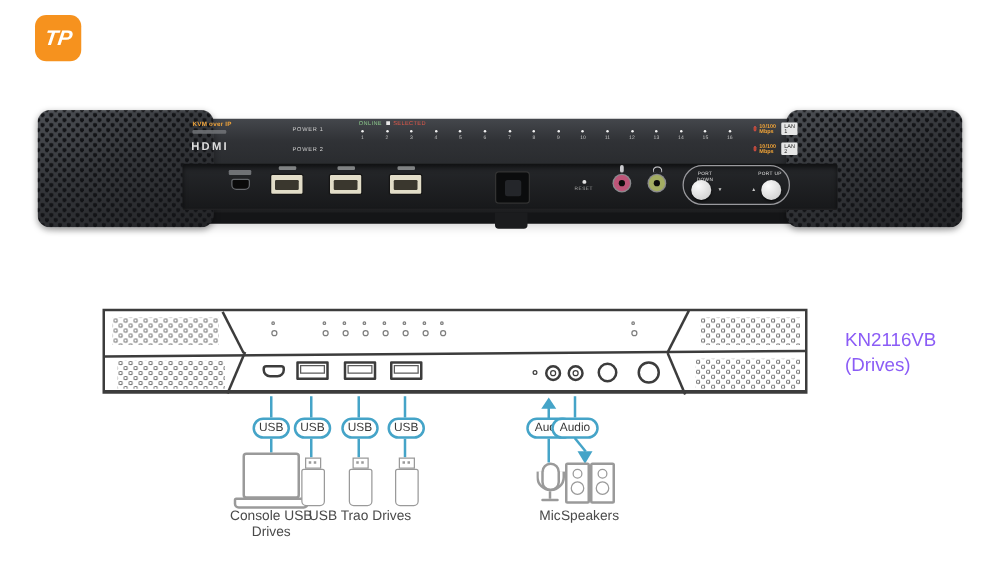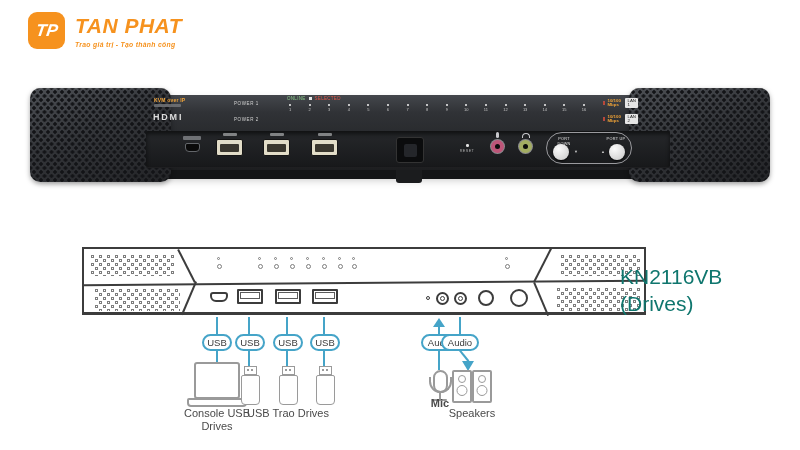--- a/index.html
+++ b/index.html
@@ -133,21 +133,21 @@
   .du1{left:153px;}.du2{left:191px;}.du3{left:228px;}
   .d-reset{position:absolute;left:342px;top:47px;width:4px;height:4px;border:1px solid #3c3c3c;
            border-radius:50%;}
   .d-jack{position:absolute;top:43px;width:13px;height:13px;border:2px solid #3c3c3c;border-radius:50%;}
   .d-jack::after{content:"";position:absolute;left:2px;top:2px;width:3px;height:3px;
                  border:1px solid #3c3c3c;border-radius:50%;}
   .dj1{left:352px;}.dj2{left:370px;}
   .d-btn{position:absolute;border:2px solid #3c3c3c;border-radius:50%;}
   .db1{left:394px;top:41px;width:16px;height:16px;}
   .db2{left:426px;top:40px;width:18px;height:18px;}
-  .model{position:absolute;left:620px;top:263px;font-size:21px;color:#0f766e;line-height:1.3;}
+  .model{position:absolute;left:676px;top:263px;font-size:15px;color:#8b5cf6;line-height:1.3;}
 
   
   .cline{position:absolute;width:2px;background:var(--accent,#45A4C8);}
   .pill{position:absolute;top:334px;height:17px;border:2px solid var(--accent,#45A4C8);
         border-radius:9px;background:#fff;display:flex;align-items:center;justify-content:center;
         font-size:9.5px;color:#3a3a3a;line-height:1;}
   .pU{width:30px;}.pA{width:38px;}
   .p1{left:202px;}.p2{left:235px;}.p3{left:273px;}.p4{left:310px;}
   .p5{left:421px;}.p6{left:441px;}
   .arr-up{position:absolute;left:433px;top:318px;width:0;height:0;
@@ -177,35 +177,31 @@
        border-radius:2px;background:#fff;}
   .spk::before{content:"";position:absolute;left:50%;transform:translateX(-50%);top:3px;
                width:6px;height:6px;border:1.5px solid #9a9a9a;border-radius:50%;}
   .spk::after{content:"";position:absolute;left:50%;transform:translateX(-50%);top:13px;
               width:9px;height:9px;border:1.5px solid #9a9a9a;border-radius:50%;}
   .sp1{left:452px;}.sp2{left:472px;}
   .dlabel{position:absolute;font-size:11px;color:#4a4a4a;text-align:center;line-height:1.2;}
   .lab-lap1{left:167px;top:407px;width:100px;}
   .lab-lap2{left:167px;top:420px;width:100px;}
   .lab-flash{left:230px;top:407px;width:116px;}
-  .lab-mic{left:418px;top:397px;width:44px;font-weight:bold;}
+  .lab-mic{left:418px;top:407px;width:44px;}
   .lab-spk{left:444px;top:407px;width:56px;}
 </style>
 </head>
 <body>
 
 <div class="page">
 
   <header class="logo">
     <div class="logo-mark">
       <span>TP</span>
-    </div>
-    <div>
-      <div class="brand">TAN PHAT</div>
-      <div class="tagline">Trao giá trị - Tạo thành công</div>
     </div>
   </header>
 
   <section class="photo">
     <div class="pbody"></div>
     <div class="pbottom"></div>
     <div class="ptab"></div>
     <div class="pcap capL"></div>
     <div class="pcap capR"></div>
 

